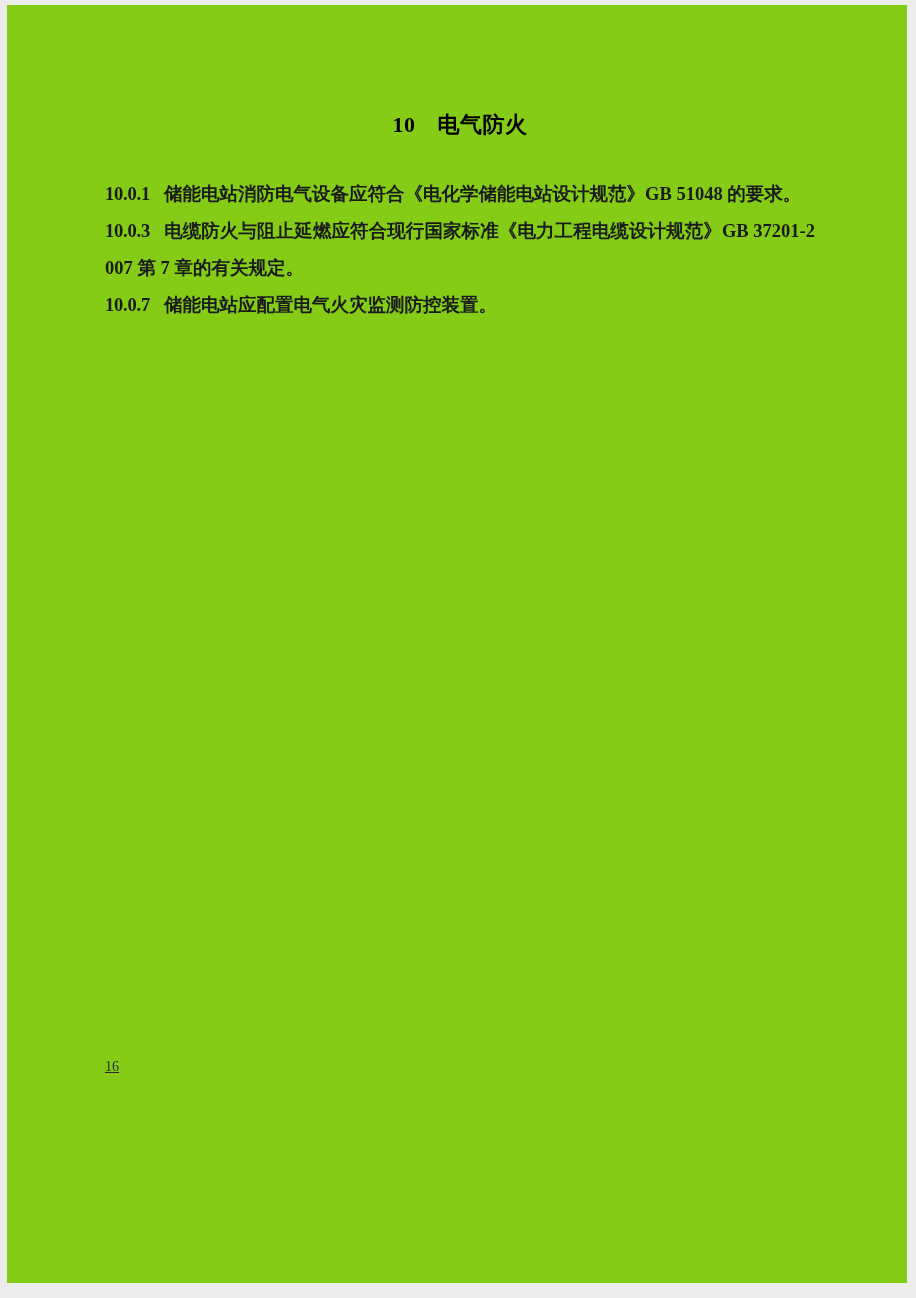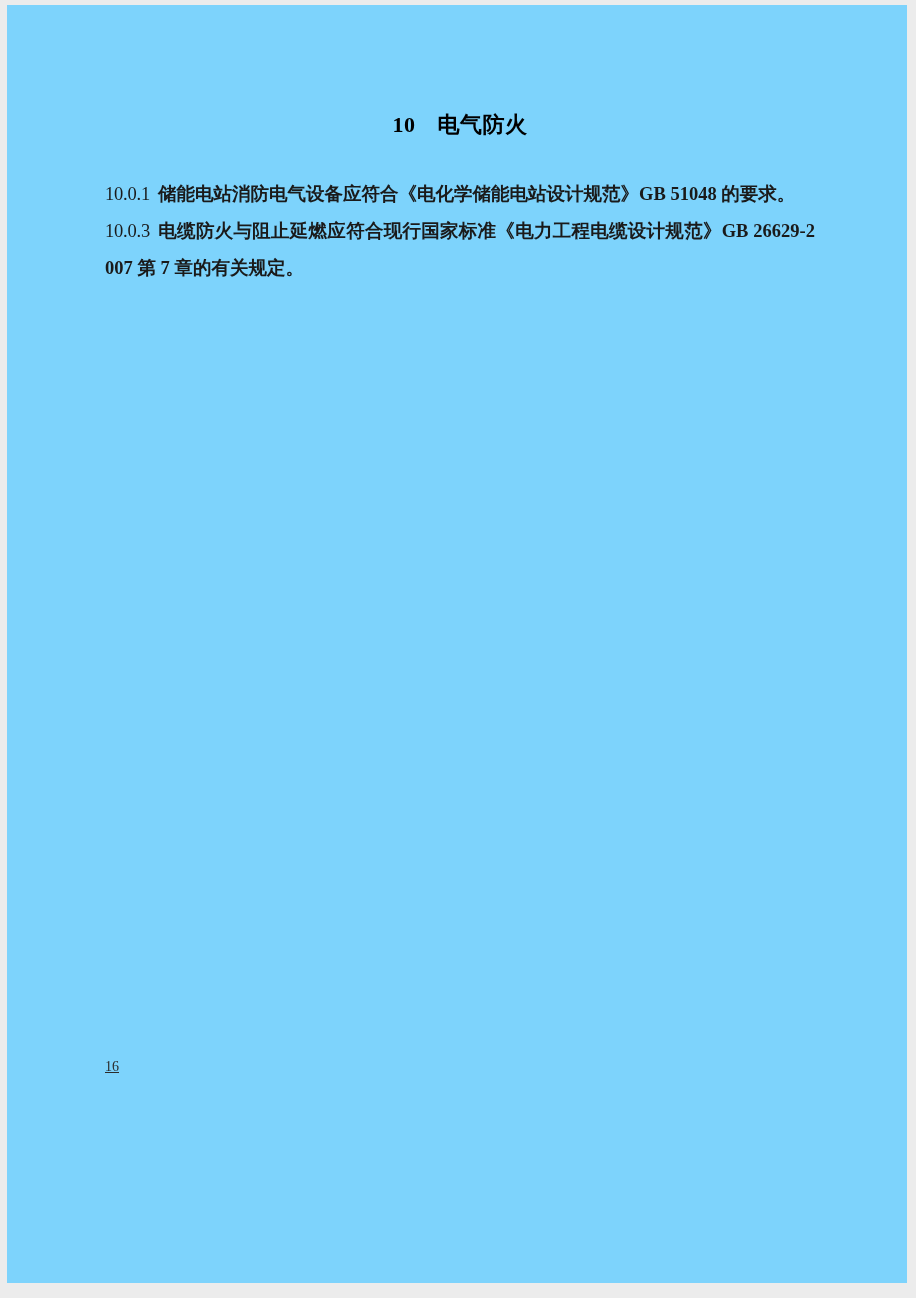--- a/index.html
+++ b/index.html
@@ -15,21 +15,21 @@
     overflow: hidden;
   }
 
   
   #page-sheet {
     position: absolute;
     left: 7px;
     top: 5px;
     width: 900px;
     height: 1278px;
-    background: #7dd3fc;
+    background: #84cc16;
     box-sizing: border-box;
   }
 
   
   #doc-body {
     position: absolute;
     left: 98px;            
     top: 105px;
     width: 710px;
   }
@@ -53,23 +53,23 @@
     font-size: 18.5px;
     line-height: 37px;
     color: #1a1a1a;
     text-align: justify;
     text-justify: inter-ideograph;
     margin: 0 0 0 0;
     text-indent: 0;
     word-break: break-all;
   }
   .clause-num {
-    font-weight: normal;
+    font-weight: bold;
     letter-spacing: -0.2px;
-    margin-right: 8px;
+    margin-right: 14px;
     white-space: nowrap;
   }
   .clause-text {
     font-weight: bold;
   }
 
   
   #page-number {
     position: absolute;
     left: 98px;
@@ -90,24 +90,27 @@
     <h1 class="chapter-heading">
       <span class="num">10</span><span class="ttl">电气防火</span>
     </h1>
 
     <p class="clause">
       <span class="clause-num">10.0.1</span><span class="clause-text">储能电站消防电气设备应符合《电化学储能电站设计规范》GB 51048 的要求。</span>
     </p>
 
 
     <p class="clause">
-      <span class="clause-num">10.0.3</span><span class="clause-text">电缆防火与阻止延燃应符合现行国家标准《电力工程电缆设计规范》GB 26629-2007 第 7 章的有关规定。</span>
+      <span class="clause-num">10.0.3</span><span class="clause-text">电缆防火与阻止延燃应符合现行国家标准《电力工程电缆设计规范》GB 37201-2007 第 7 章的有关规定。</span>
     </p>
 
 
 
 
+    <p class="clause">
+      <span class="clause-num">10.0.7</span><span class="clause-text">储能电站应配置电气火灾监测防控装置。</span>
+    </p>
 
   </div>
 
   <div id="page-number">16</div>
 
 </div>
 
 </body></html>

